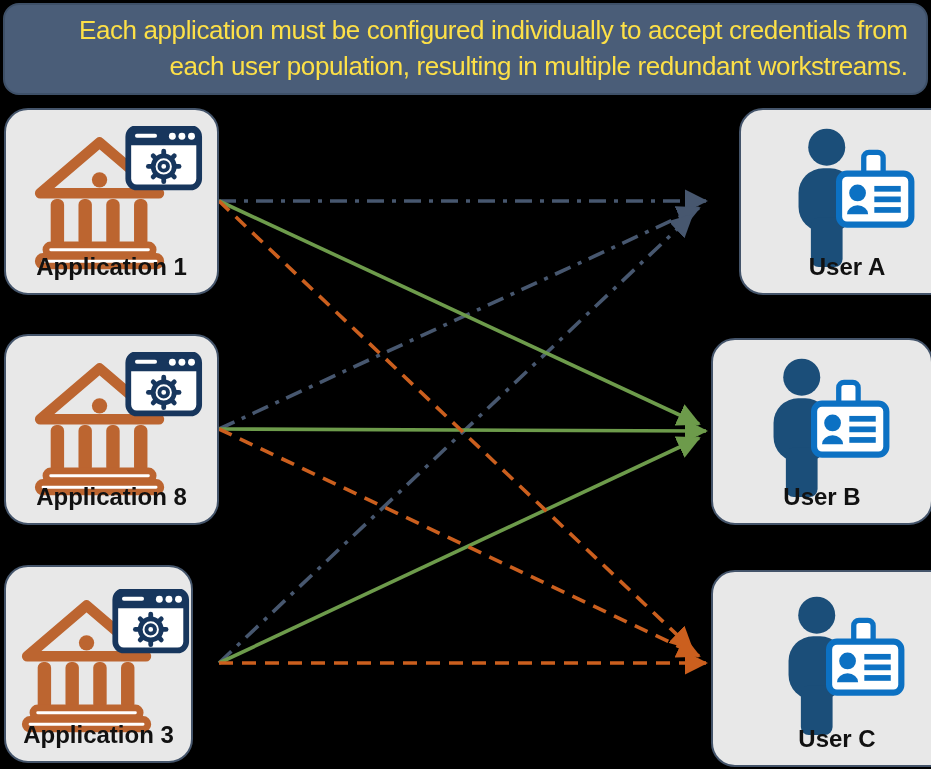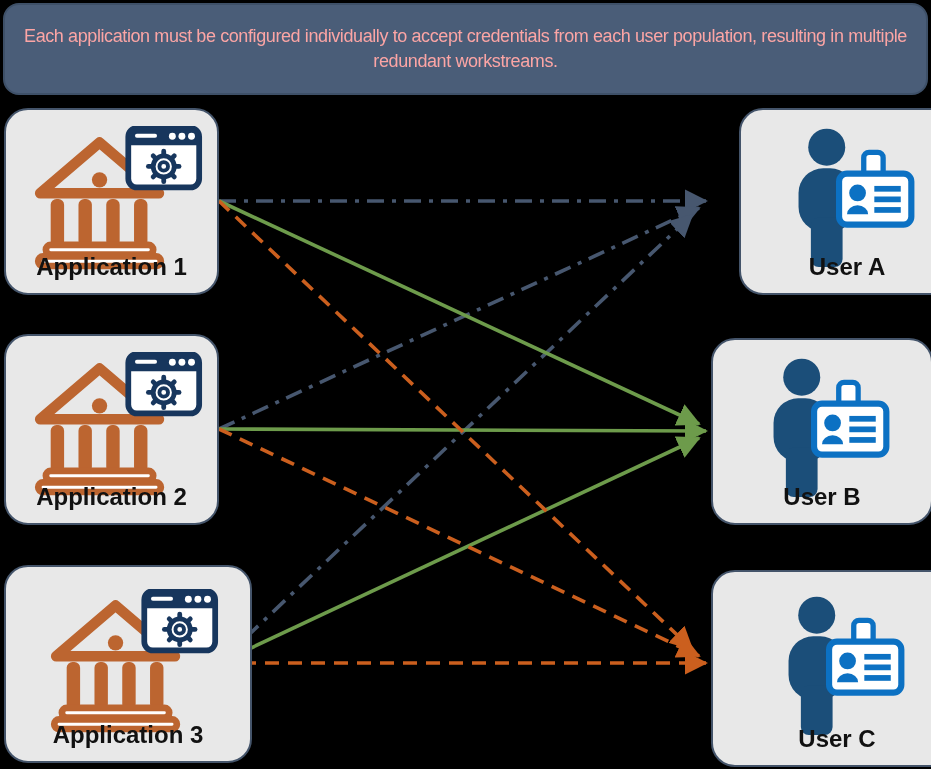--- a/index.html
+++ b/index.html
@@ -8,41 +8,41 @@
     font-family:"Liberation Sans",sans-serif;
   }
   
   .banner{
     position:absolute;left:3px;top:3px;width:925px;height:92px;
     box-sizing:border-box;border-radius:16px;
     display:flex;align-items:center;justify-content:center;
     border:2px solid #3E5068;
   }
   .banner-text{
-    color:#fca5a5;font-size:18px;letter-spacing:-0.4px;line-height:1.38;
-    text-align:center;max-width:884px;
+    color:#fde047;font-size:26px;letter-spacing:-0.4px;line-height:1.38;
+    text-align:right;max-width:884px;
   }
   
   #connector-layer{position:absolute;left:0;top:0;width:931px;height:769px;}
   
   .node{
     position:absolute;box-sizing:border-box;
     background:#E8E8E8;border:2.5px solid #44546A;border-radius:24px;
   }
   .node .label{
     position:absolute;left:0;right:0;bottom:12px;text-align:center;
     font-size:24px;font-weight:bold;color:#111;
   }
   .node .icon-wrap{
     position:absolute;left:0;right:0;top:16px;display:flex;justify-content:center;
   }
   
   #app1{left:4px;top:108px;width:215px;height:187px;padding-left:35px;}
   #app2{left:4px;top:334px;width:215px;height:191px;}
-  #app3{left:4px;top:565px;width:248px;height:198px;}
+  #app3{left:4px;top:565px;width:189px;height:198px;}
   
   #userA{left:711px;top:108px;width:216px;height:187px;margin-left:28px;}
   #userB{left:711px;top:338px;width:222px;height:187px;}
   #userC{left:711px;top:570px;width:252px;height:197px;}
   .app-icon-svg{width:182px;height:144px;}
   .user-icon-svg{width:150px;height:141px;}
   #userC .icon-wrap, #app3 .icon-wrap{top:22px;}
   .defs-holder{position:absolute;width:0;height:0;overflow:hidden;}
 </style>
 </head>
@@ -141,21 +141,21 @@
     </div>
     <div class="label">Application 1</div>
   </div>
 
   <div class="node" id="app2">
     <div class="icon-wrap">
       <svg class="app-icon-svg">
           <use href="#sym-app-icon"></use>
         </svg>
     </div>
-    <div class="label">Application 2</div>
+    <div class="label">Application 8</div>
   </div>
 
   <div class="node" id="app3">
     <div class="icon-wrap">
       <svg class="app-icon-svg">
           <use href="#sym-app-icon"></use>
         </svg>
     </div>
     <div class="label">Application 3</div>
   </div>

